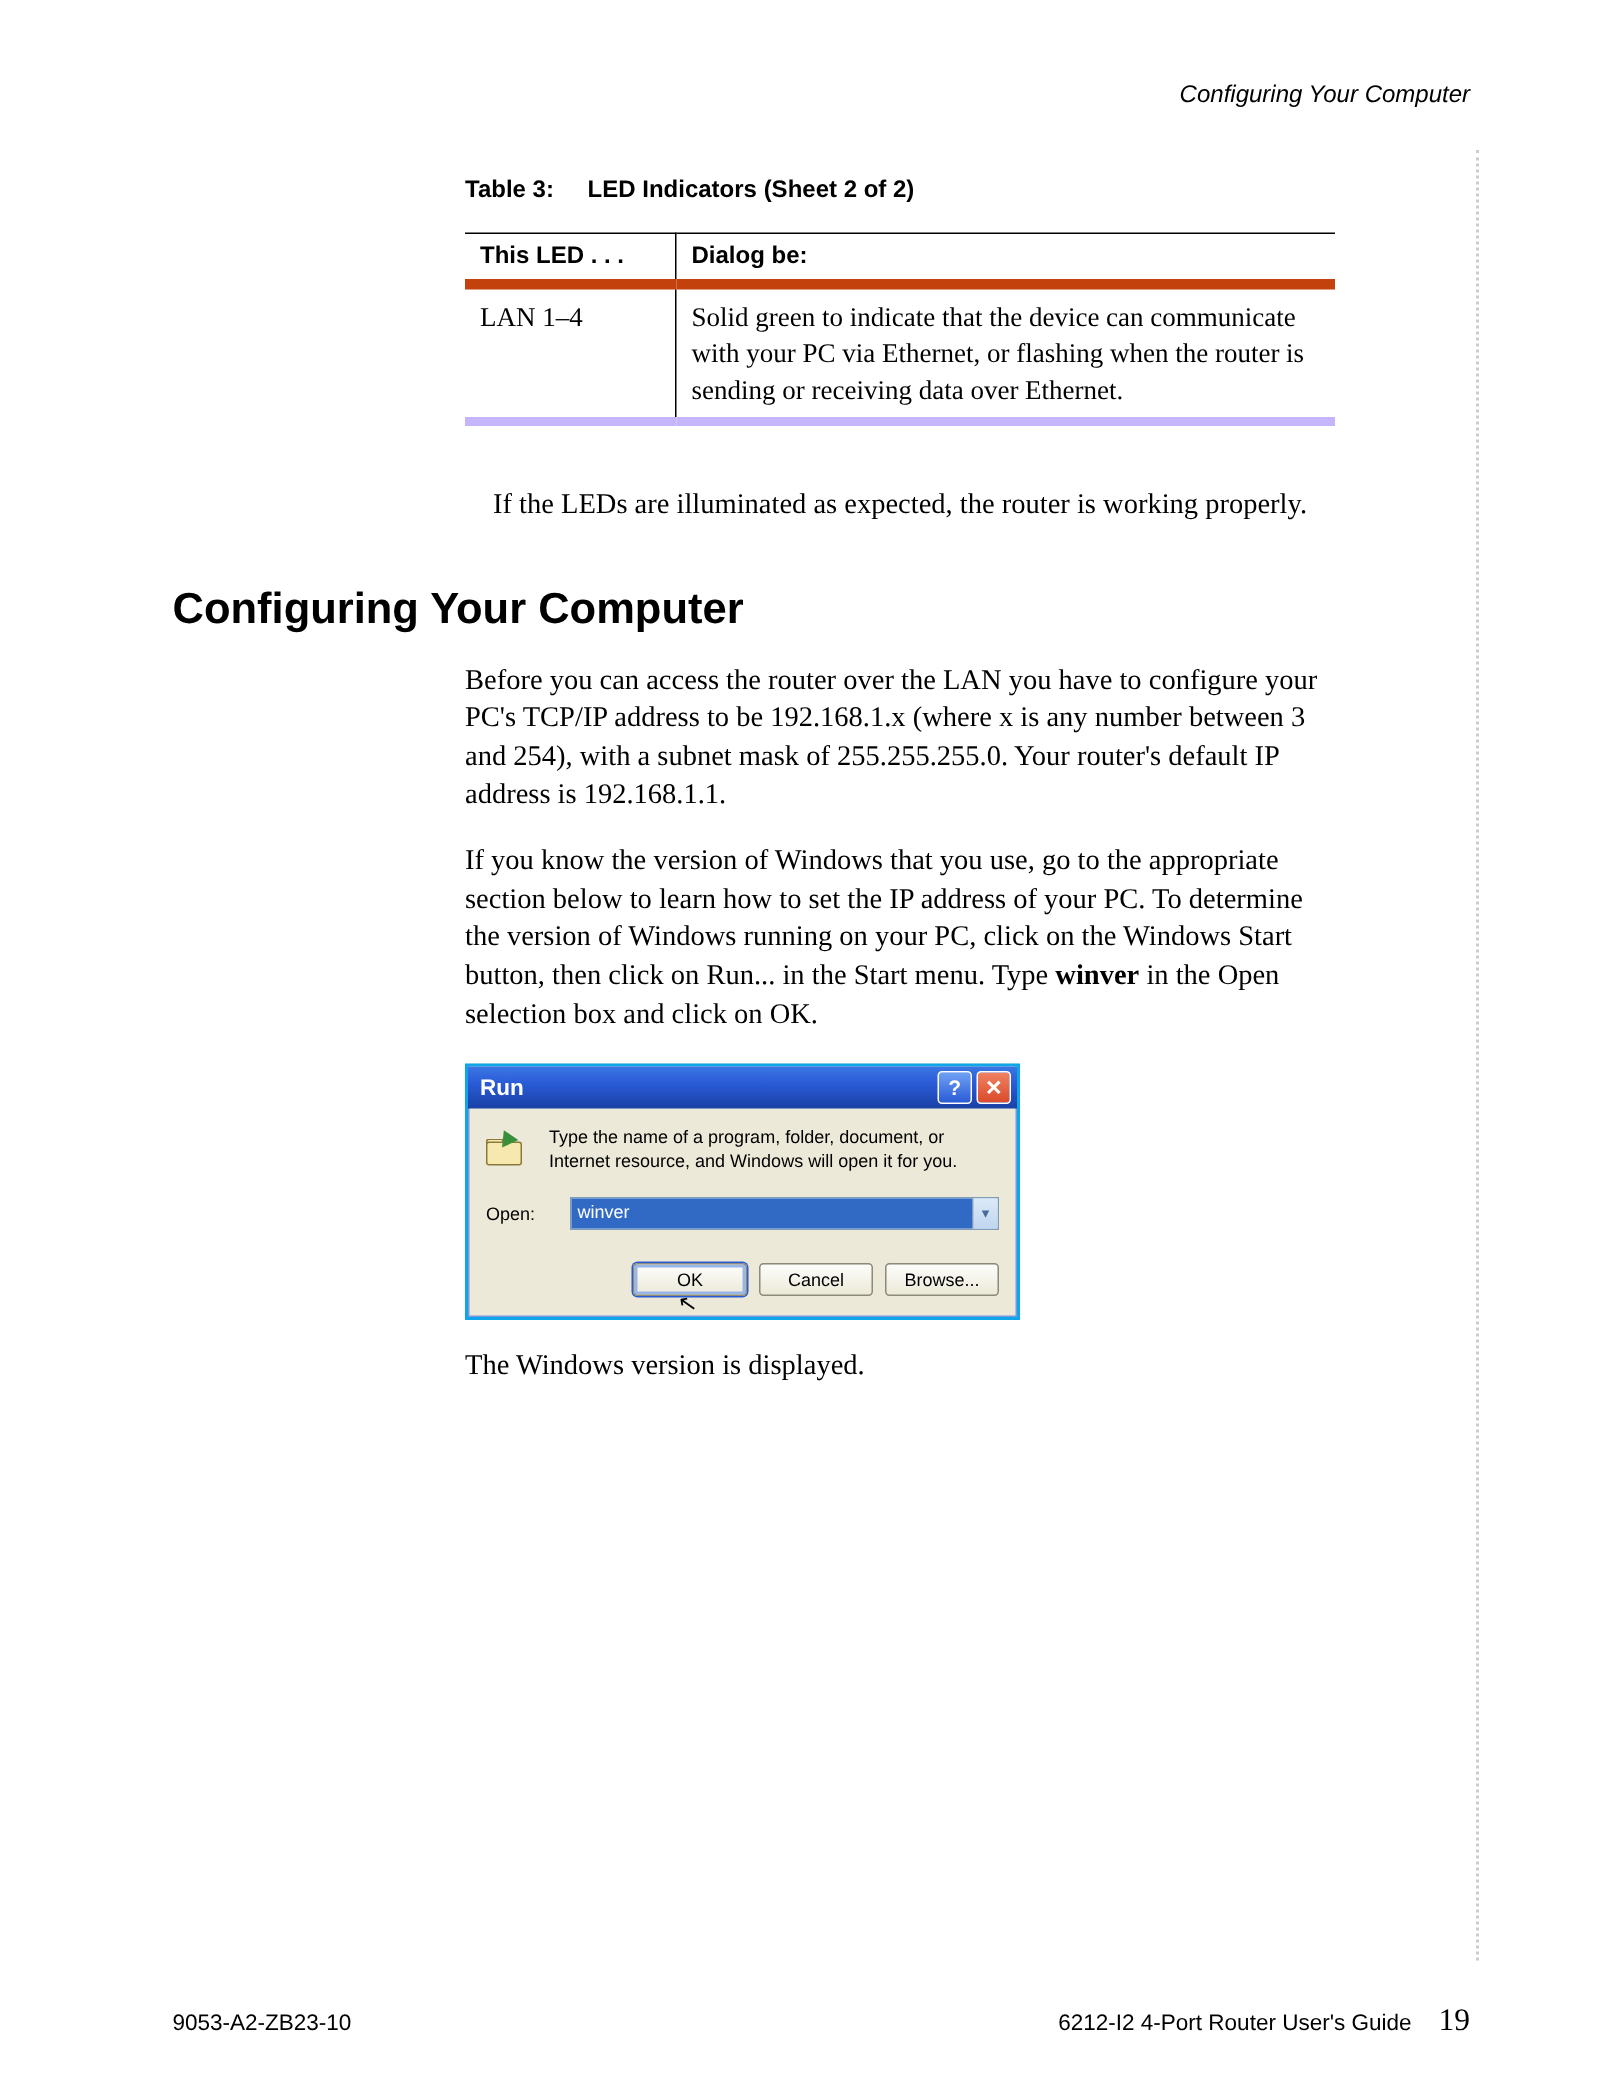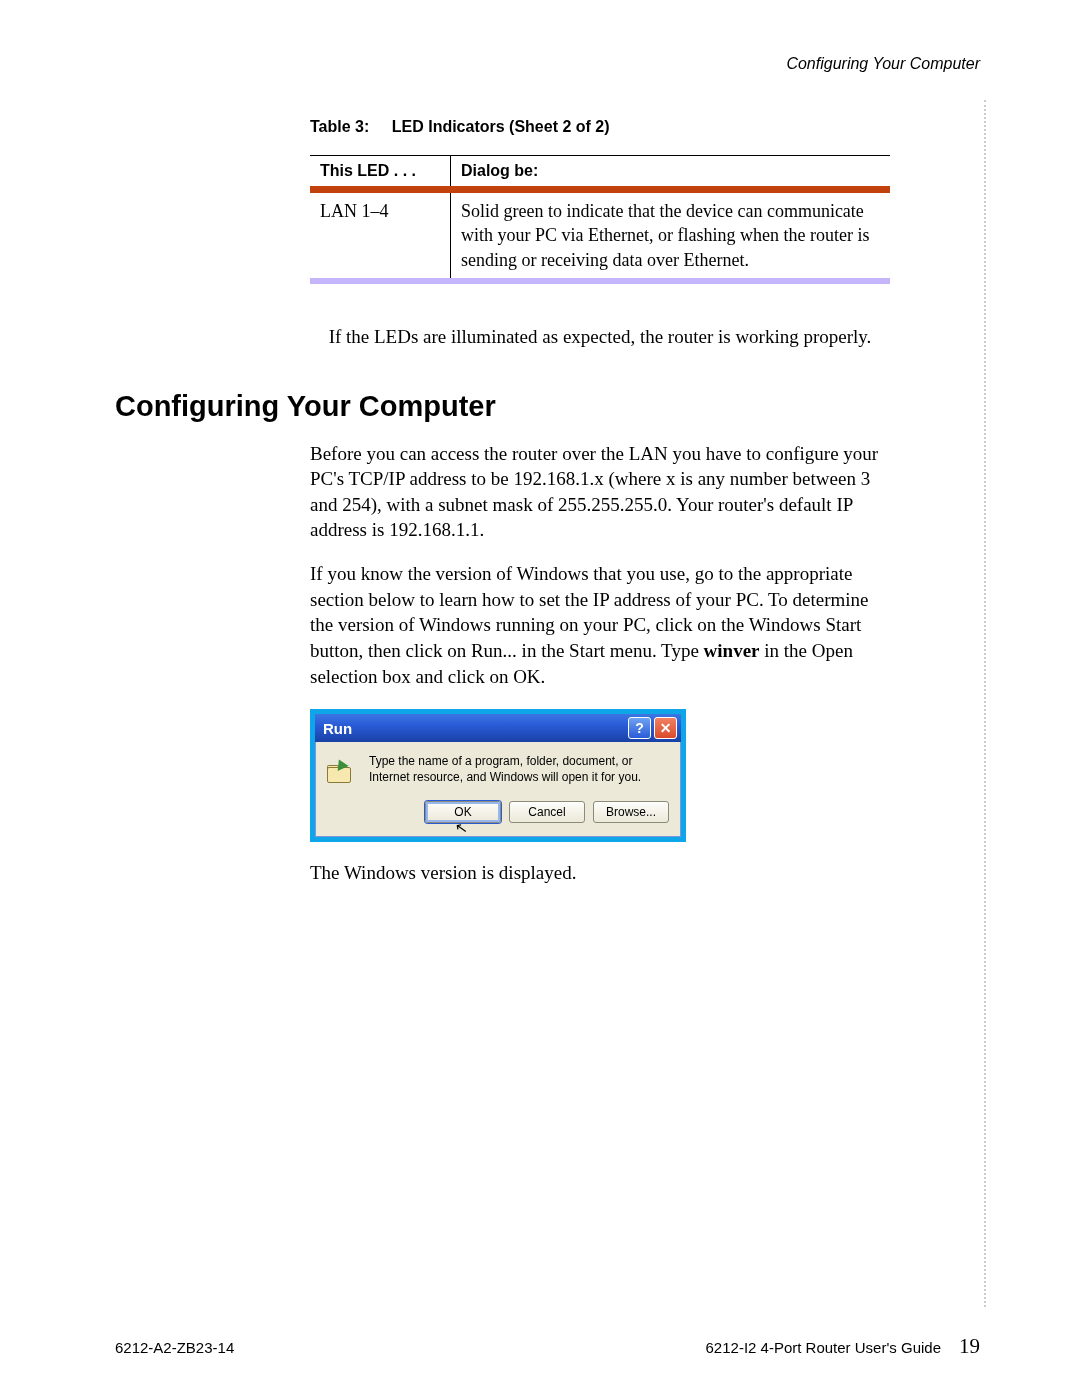--- a/index.html
+++ b/index.html
@@ -80,21 +80,21 @@
     font-weight: bold;
     font-size: 29px;
     margin: 40px 0 14px 0;
   }
   .winver { font-weight: bold; }
   
   .run-dialog {
     width: 366px;
     font-family: Tahoma, Arial, sans-serif;
     font-size: 12px;
-    border: 5px solid #0ea5e9;
+    border: 2px solid #0ea5e9;
     box-shadow: 0 0 0 1px #7a96df inset;
     margin: 20px 0 6px 0;
     background: #ece9d8;
   }
   .titlebar {
     display: flex;
     align-items: center;
     justify-content: space-between;
     height: 28px;
     padding: 0 4px 0 8px;
@@ -114,21 +114,21 @@
     font-family: Arial, sans-serif;
   }
   .tbtn.help { background: linear-gradient(#6fa1f4,#2a5bd7); color:#fff;}
   .tbtn.close { background: linear-gradient(#f08262,#d94a2b); color:#fff;}
   .dlg-body {
     padding: 12px 12px 14px 12px;
   }
   .dlg-row1 {
     display: flex;
     gap: 10px;
-    align-items: flex-end;
+    align-items: flex-start;
     margin-bottom: 16px;
   }
   .run-icon {
     width: 32px; height: 28px;
     flex: 0 0 32px;
     position: relative;
   }
   .run-icon .folder {
     position:absolute; left:0; bottom:2px; width:22px; height:14px;
     background:#f7e8b0; border:1px solid #8a7a3a; border-radius:2px;
@@ -271,34 +271,41 @@
       </div>
       <div class="dlg-body">
         <div class="dlg-row1">
           <div class="run-icon">
             <div class="tab"></div>
             <div class="folder"></div>
             <div class="arrow"></div>
           </div>
           <div class="dlg-desc">Type the name of a program, folder, document, or Internet resource, and Windows will open it for you.</div>
         </div>
+        <div class="dlg-row2">
+          <div class="open-label">Open:</div>
+          <div class="combo">
+            <div class="val">winver</div>
+            <div class="drop">▾</div>
+          </div>
+        </div>
         <div class="dlg-btns">
           <button class="default">OK</button>
           <button>Cancel</button>
           <button>Browse...</button>
           <div class="cursor">↖</div>
         </div>
       </div>
     </div>
 
 
     <p class="para">The Windows version is displayed.</p>
   </div>
 
   <div class="footer">
-    <div>6212-A2-ZB23-14</div>
+    <div>9053-A2-ZB23-10</div>
     <div class="right">
       <span>6212-I2 4-Port Router User's Guide</span>
       <span class="pageno">19</span>
     </div>
   </div>
 
 </div>
 
 </body></html>

